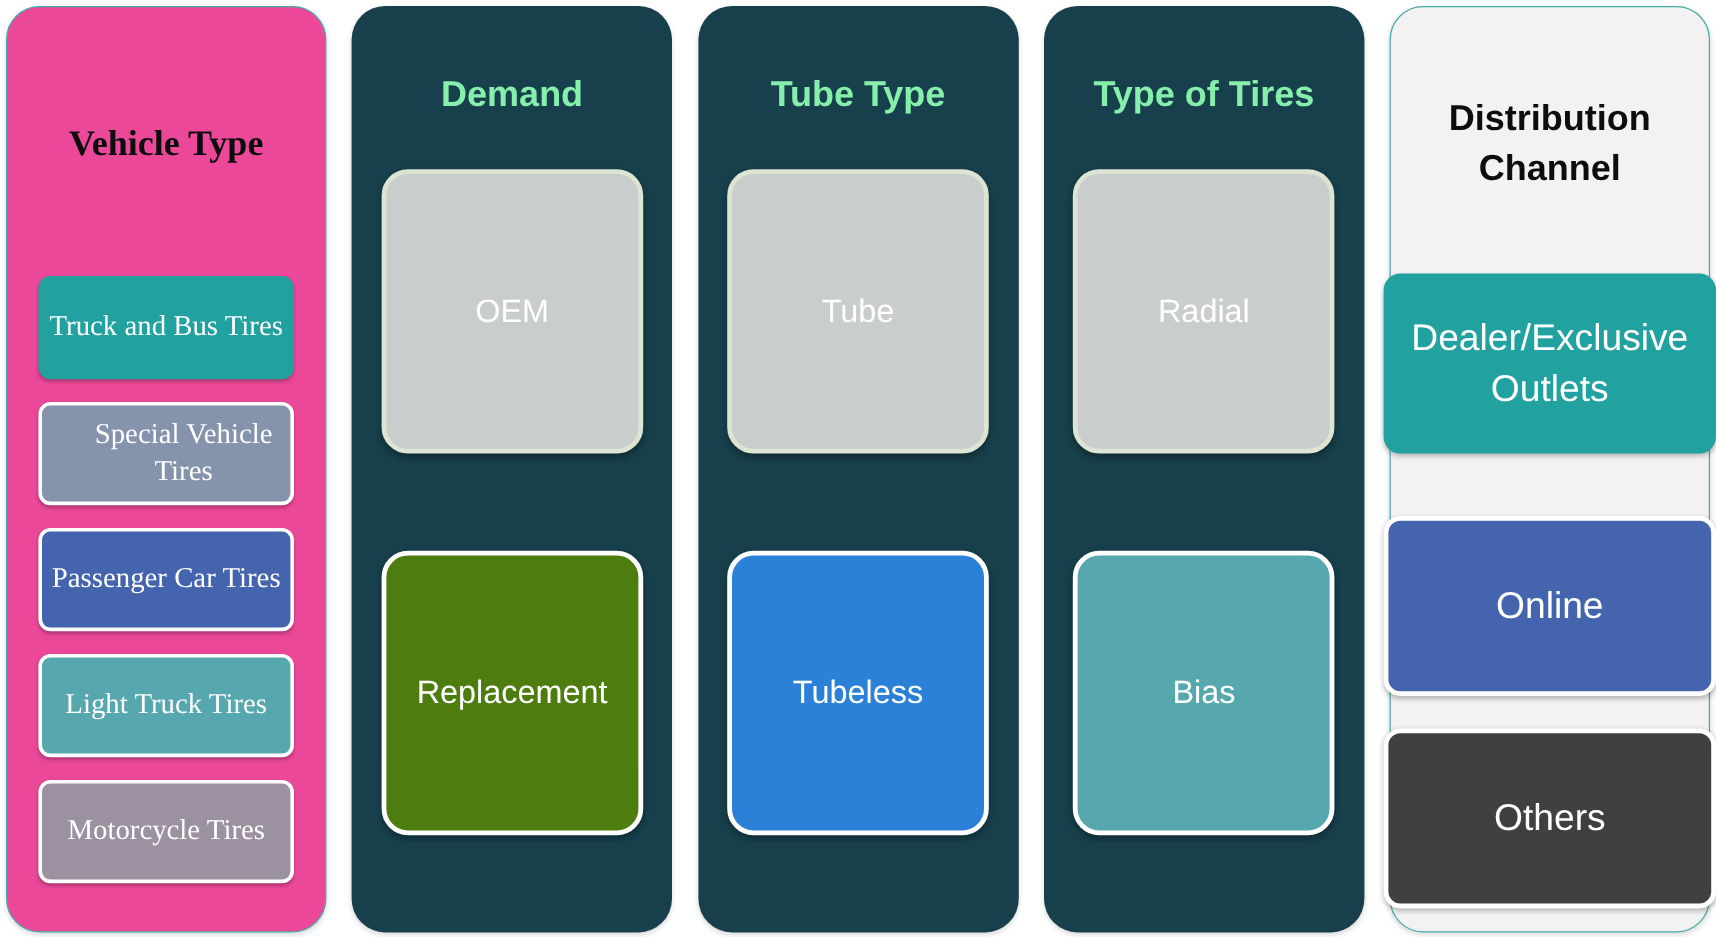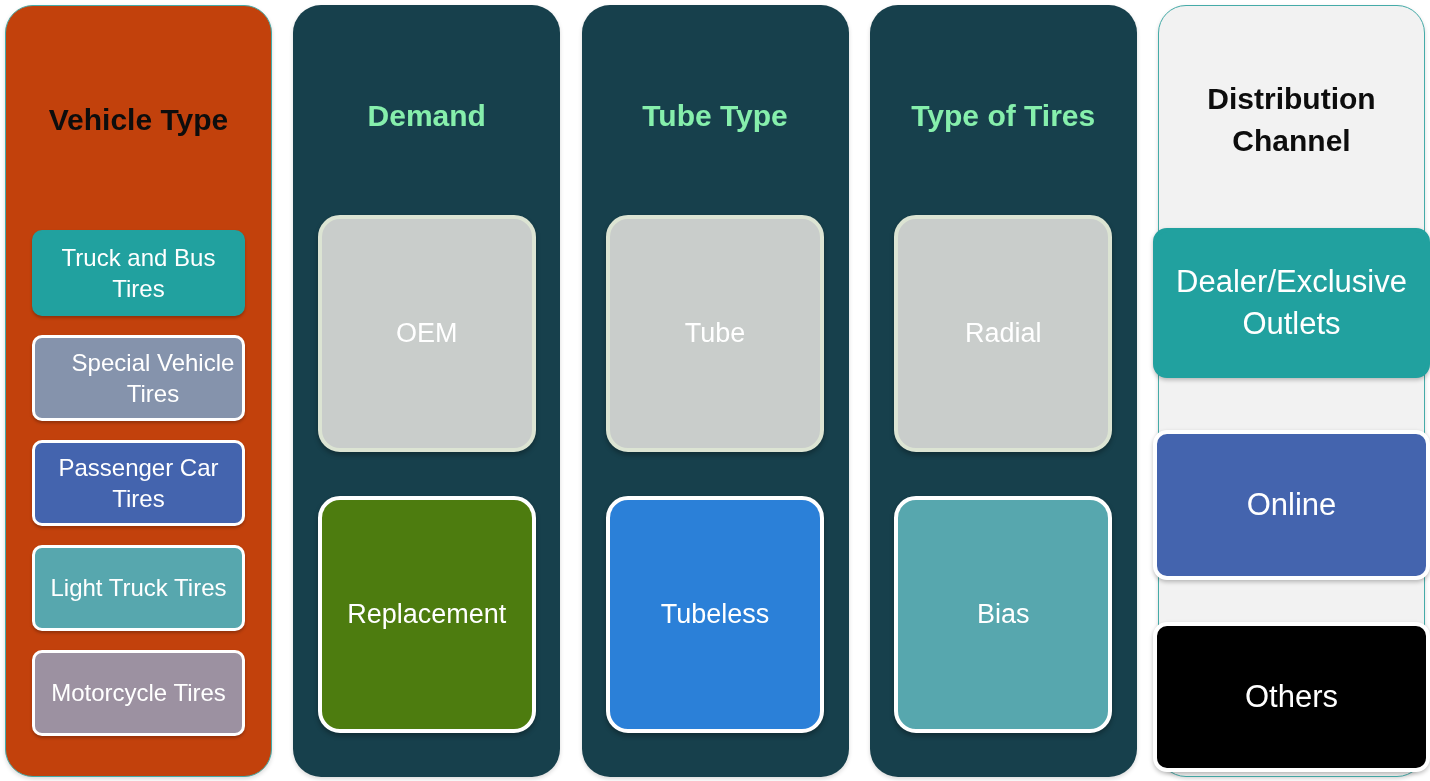--- a/index.html
+++ b/index.html
@@ -63,45 +63,45 @@
     box-shadow:0 2px 3px rgba(0,0,0,0.25);
   }
   .items.small-items{padding-top:10px;}
   
   .box.big{
     width:218px;
     height:237px;
     border-radius:22px;
     border-width:4px;
     font-size:27px;
-    margin-bottom:44px;
+    margin-bottom:81px;
     box-shadow:0 3px 5px rgba(0,0,0,0.3);
   }
   .items.big-items{padding-top:2px;}
   
   .box.med{
     width:277px;
     height:150px;
     border-radius:14px;
     border-width:4px;
     font-size:31px;
     line-height:1.35;
     padding:4px 8px;
     box-shadow:0 2px 4px rgba(0,0,0,0.25);
   }
   .box.med.gap-lg{margin-bottom:52px;}
-  .box.med.gap-sm{margin-bottom:42px;}
+  .box.med.gap-sm{margin-bottom:27px;}
   .items.med-items{padding-top:8px;}
 </style>
 </head>
 <body style="background: rgb(255, 255, 255);">
 
 <div class="wrap">
 
-  <section class="col light" style="background-color: #c2410c; border-color: rgb(69, 171, 168);">
+  <section class="col light" style="background-color: #ec4899; border-color: rgb(69, 171, 168); font-family: Liberation Serif, serif;">
     <h2 class="col-title">Vehicle Type</h2>
     <div class="items small-items">
       <div class="box small" style="background-color: rgb(33, 161, 159); border-color: rgb(33, 161, 159);">
         <span>Truck and Bus Tires</span>
       </div>
       <div class="box small" style="background-color: rgb(133, 147, 172); border-color: rgb(255, 255, 255); padding-left: 35px;">
         <span>Special Vehicle Tires</span>
       </div>
       <div class="box small" style="background-color: rgb(68, 100, 174); border-color: rgb(255, 255, 255);">
         <span>Passenger Car Tires</span>
@@ -153,19 +153,19 @@
 
   <section class="col light" style="background-color: rgb(242, 242, 242); border-color: rgb(69, 171, 168);">
     <h2 class="col-title">Distribution Channel</h2>
     <div class="items med-items">
       <div class="box med gap-lg" style="background-color: rgb(33, 161, 159); border-color: rgb(33, 161, 159);">
         <span>Dealer/Exclusive Outlets</span>
       </div>
       <div class="box med gap-sm" style="background-color: rgb(68, 100, 174); border-color: rgb(255, 255, 255);">
         <span>Online</span>
       </div>
-      <div class="box med" style="background-color: #000000; border-color: rgb(255, 255, 255);">
+      <div class="box med" style="background-color: #404040; border-color: rgb(255, 255, 255);">
         <span>Others</span>
       </div>
     </div>
   </section>
 
 </div>
 
 </body></html>

